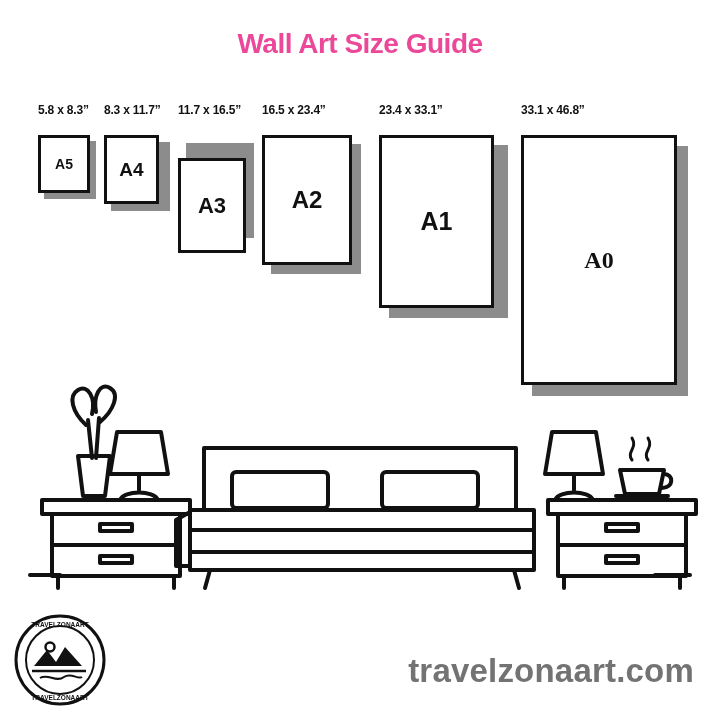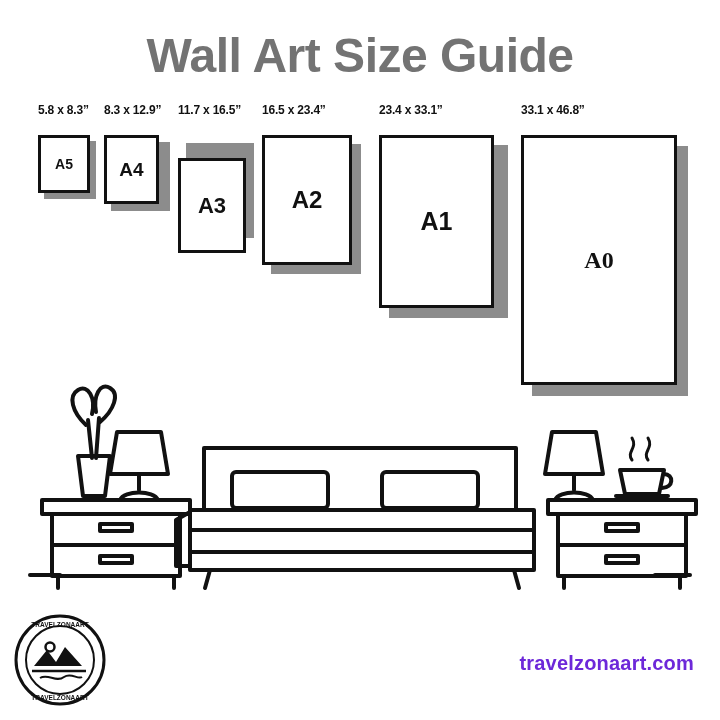--- a/index.html
+++ b/index.html
@@ -22,24 +22,24 @@
     height: 720px;
   }
 
   
   .title {
     position: absolute;
     top: 28px;
     left: 0;
     width: 720px;
     text-align: center;
-    font-size: 48px;
+    font-size: 28px;
     font-weight: 800;
     letter-spacing: -0.5px;
-    color: #737373;
+    color: #ec4899;
   }
 
   
   .chart {
     position: absolute;
     top: 110px;
     left: 0;
     width: 720px;
     height: 290px;
   }
@@ -105,23 +105,23 @@
     position: absolute;
     left: 14px;
     top: 14px;
     width: 92px;
     height: 92px;
   }
   .site-url {
     position: absolute;
     right: 26px;
     top: 52px;
-    font-size: 20px;
+    font-size: 33px;
     font-weight: 700;
-    color: #6d28d9;
+    color: #737373;
     letter-spacing: 0.2px;
   }
 </style>
 </head>
 <body>
 
 <div id="page">
 
   <div class="title">Wall Art Size Guide</div>
 
@@ -129,21 +129,21 @@
 
     <div class="frame-group" style="left:38px; top:25px; width:52px; height:58px;">
       <div class="dims">5.8 x 8.3”</div>
       <div class="frame-shadow" style="left:6px; top:6px; width:52px; height:58px;"></div>
       <div class="frame" style="width:52px; height:58px;">
         <span class="frame-label" style="font-size:14px;">A5</span>
       </div>
     </div>
 
     <div class="frame-group" style="left:104px; top:25px; width:59px; height:69px;">
-      <div class="dims">8.3 x 12.9”</div>
+      <div class="dims">8.3 x 11.7”</div>
       <div class="frame-shadow" style="left:7px; top:7px; width:59px; height:69px;"></div>
       <div class="frame" style="width:55px; height:69px;">
         <span class="frame-label" style="font-size:19px;">A4</span>
       </div>
     </div>
 
     <div class="frame-group" style="left:178px; top:25px; width:68px; height:95px;">
       <div class="dims">11.7 x 16.5”</div>
       <div class="frame-shadow" style="left:8px; top:8px; width:68px; height:95px;"></div>
       <div class="frame" style="width:68px; height:95px;margin-top:23px;">

